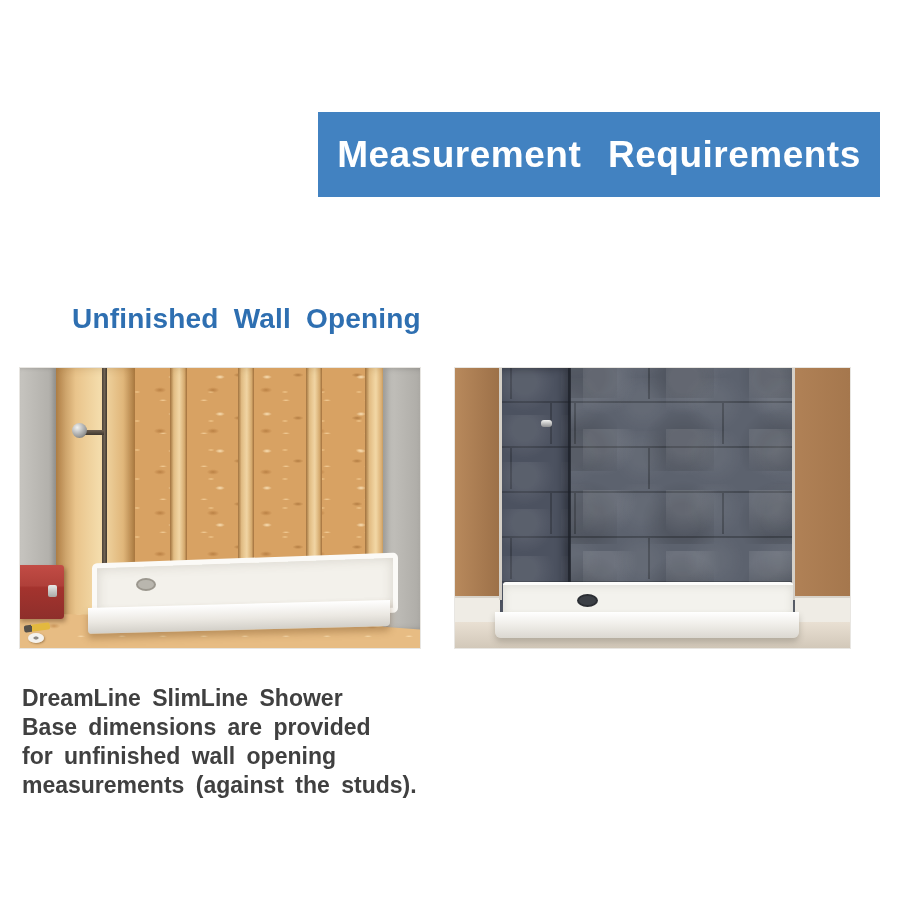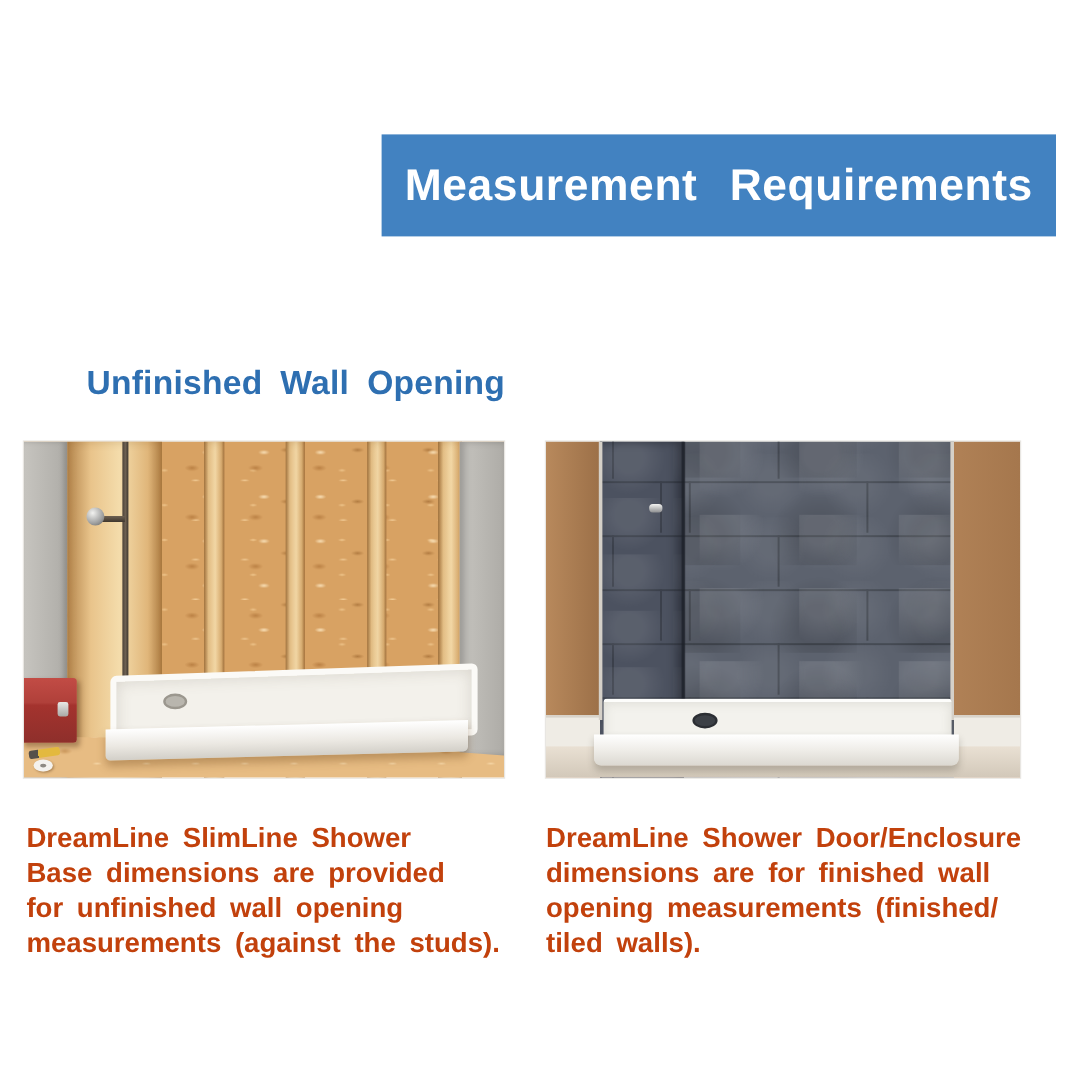--- a/index.html
+++ b/index.html
@@ -11,21 +11,21 @@
           background:#4282c1;display:flex;align-items:center;justify-content:center;}
   .banner span{color:#ffffff;font-size:37px;font-weight:bold;word-spacing:16px;letter-spacing:.5px;}
 
   
   .heading{position:absolute;top:303px;margin:0;color:#2e6fb1;font-size:28px;font-weight:bold;
            word-spacing:7px;letter-spacing:.2px;}
   .heading.left{left:24px;margin-left:48px;}
   .heading.right{left:455px;}
 
   
-  .caption{position:absolute;top:684px;margin:0;color:#c2410c;font-size:23px;font-weight:bold;
+  .caption{position:absolute;top:684px;margin:0;color:#404040;font-size:23px;font-weight:bold;
            line-height:29px;white-space:pre-line;word-spacing:5px;}
   .caption.left{left:22px;width:410px;}
   .caption.right{left:455px;width:430px;}
 
   
   .photo{position:absolute;top:368px;height:280px;overflow:hidden;box-shadow:0 0 0 1px #e8e6e2;}
   .photo *{position:absolute;}
   .photo-left{left:20px;width:400px;}
   .photo-right{left:455px;width:395px;}
 
@@ -173,18 +173,14 @@
     <div class="baseboard baseboard-right"></div>
     <div class="rp-base-top"></div>
     <div class="rp-base-front"></div>
     <div class="rp-drain"></div>
   </div>
 
   <p class="caption left">DreamLine SlimLine Shower
 Base dimensions are provided
 for unfinished wall opening
 measurements (against the studs).</p>
-  <p class="caption right">DreamLine Shower Door/Enclosure
-dimensions are for finished wall
-opening measurements (finished/
-tiled walls).</p>
 
 </div>
 
 </body></html>

